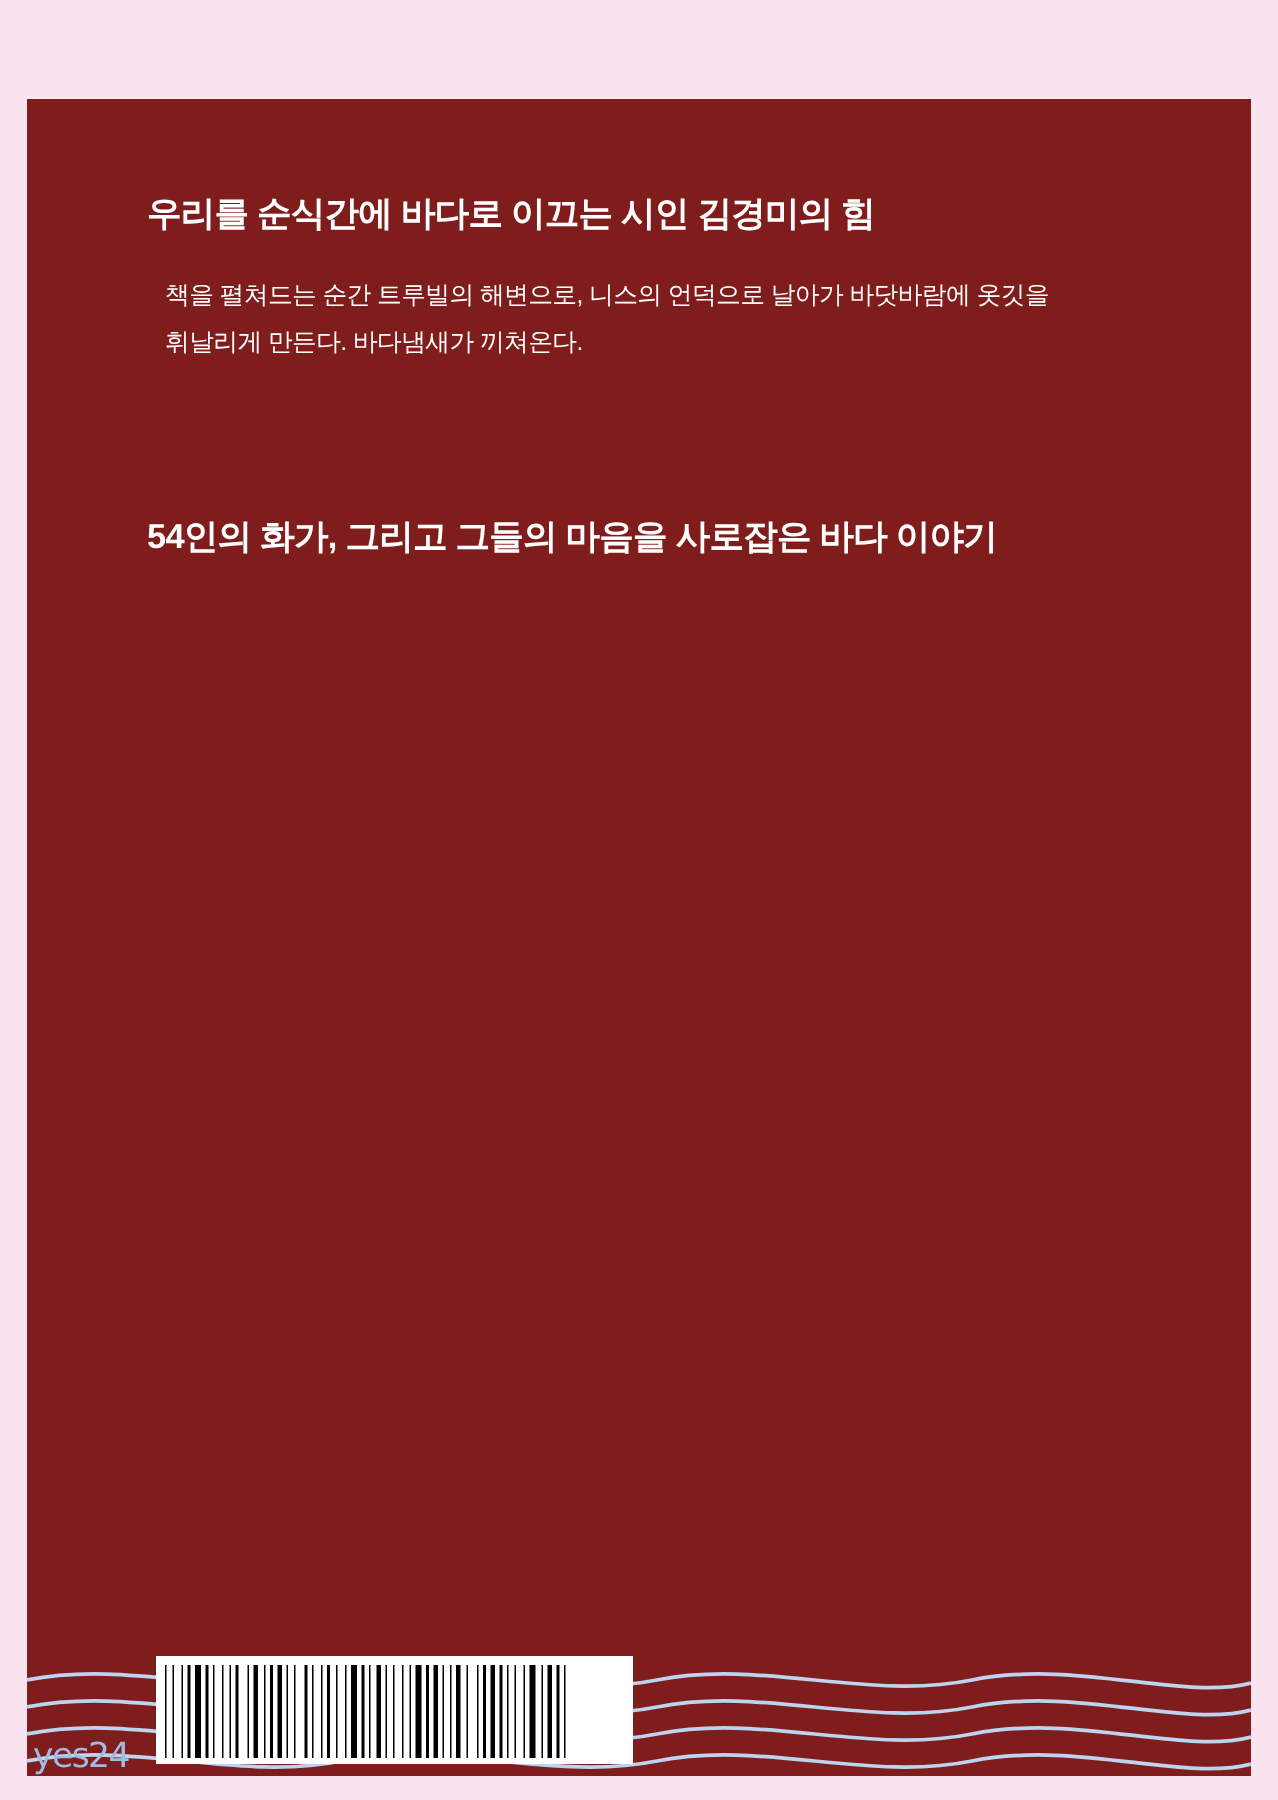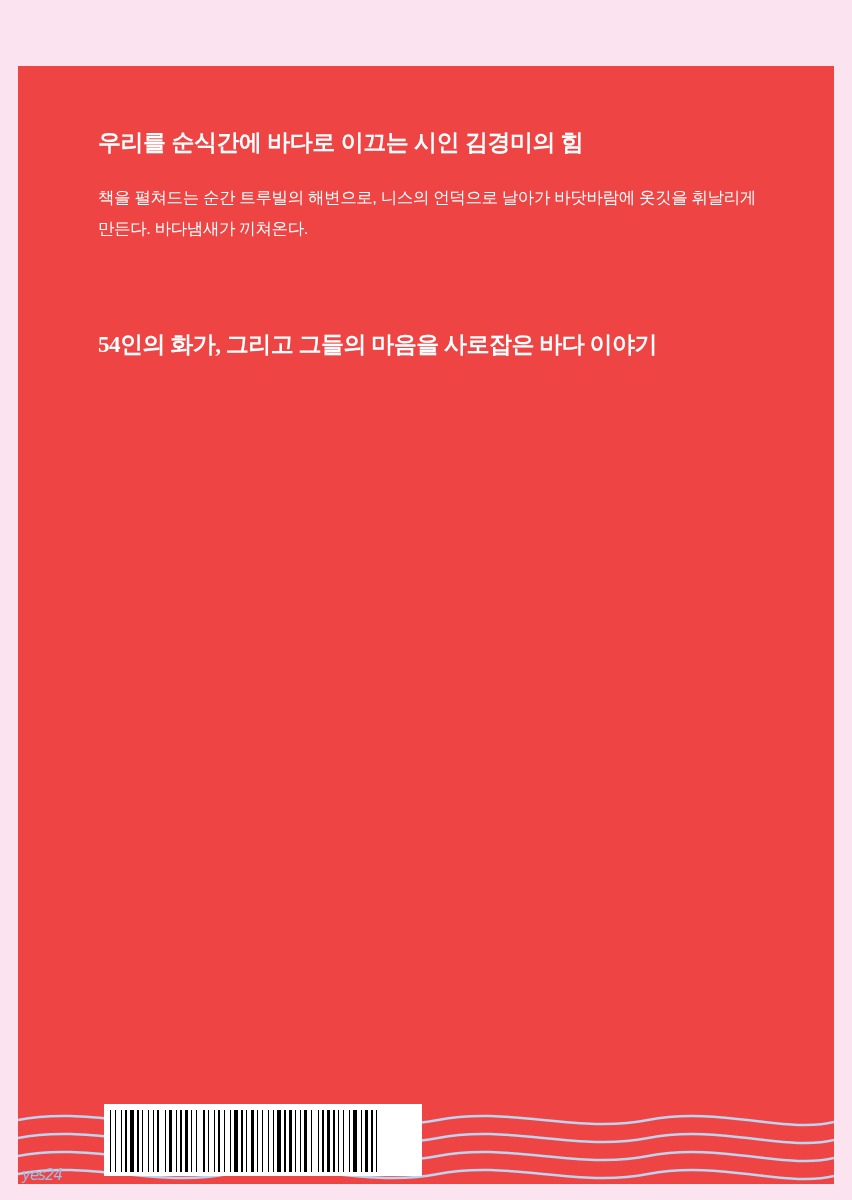--- a/index.html
+++ b/index.html
@@ -13,21 +13,21 @@
     font-family: "Liberation Sans", sans-serif;
     overflow: hidden;
     position: relative;
   }
   .page {
     position: absolute;
     left: 18px;
     top: 66px;
     width: 816px;
     height: 1118px;
-    background: #ef4444;
+    background: #7f1d1d;
     overflow: hidden;
   }
   .content {
     position: absolute;
     left: 80px;
     top: 60px;
     width: 660px;
   }
   .headline {
     color: #ffffff;
@@ -35,29 +35,28 @@
     font-weight: bold;
     letter-spacing: -0.5px;
     line-height: 1.4;
     margin: 0 0 24px 0;
   }
   .body-text {
     color: #ffffff;
     font-size: 16.5px;
     line-height: 1.85;
     letter-spacing: -0.4px;
-    margin: 0;
+    margin: 12px;
     word-break: keep-all;
   }
   .block-gap {
     height: 86px;
   }
   .headline.second {
     margin-bottom: 22px;
-    font-family: Liberation Serif, serif;
   }
   .footer {
     position: absolute;
     left: 0;
     bottom: 0;
     width: 816px;
     height: 120px;
   }
   .waves {
     position: absolute;
@@ -100,22 +99,21 @@
     display: block;
     background: #000000;
     height: 100%;
     margin-right: 1px;
   }
   .logo {
     position: absolute;
     left: 22px;
     bottom: 16px;
     color: #9fbde4;
-    font-size: 15px;
-    font-style: italic;
+    font-size: 23px;
     font-family: "DejaVu Sans", sans-serif;
     letter-spacing: -1px;
   }
 </style>
 </head>
 <body>
 
 <div class="page">
 
   <div class="content">

